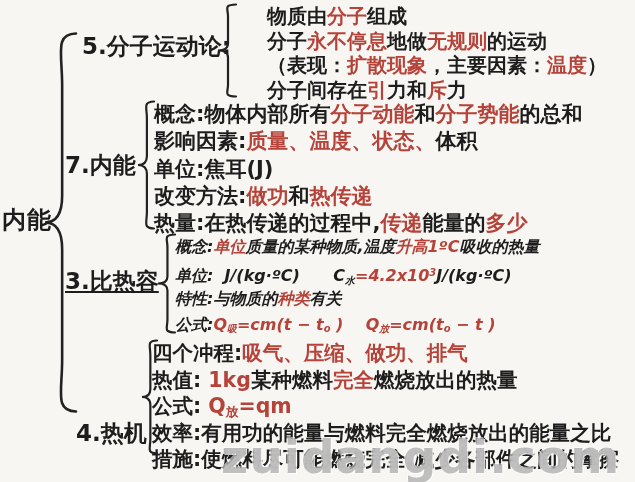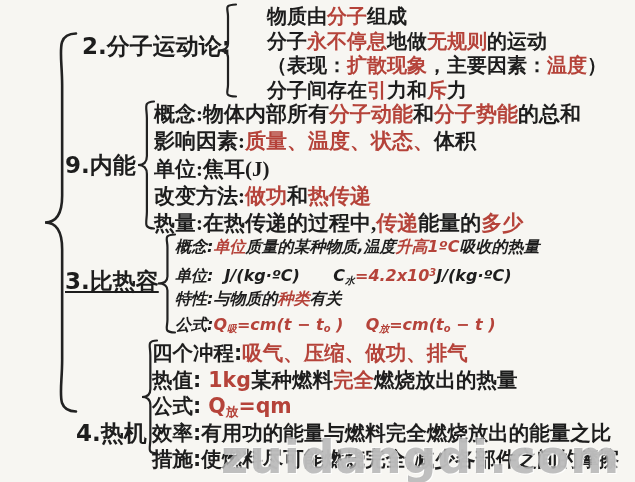--- a/index.html
+++ b/index.html
@@ -18,54 +18,55 @@
   .sb{font-size:0.62em;vertical-align:-0.22em;}
   .sp{font-size:0.62em;vertical-align:0.55em;}
   svg.brace{position:absolute;overflow:visible;}
   svg.brace path{fill:none;stroke:#222;stroke-linecap:round;}
   
   .g1 .branch-label{left:82px;top:31px;}
   .g1 .lines{left:231px;top:4px;font-size:20px;}
   .g1 .line{height:24.5px;line-height:24.5px;padding-left:36px;}
   .g2 .branch-label{left:65px;top:150px;}
   .g2 .lines{left:154px;top:101px;font-size:21px;}
-  .g2 .line{height:27.3px;line-height:27.3px;font-family:Liberation Serif, serif;}
+  .g2 .line{height:27.3px;line-height:27.3px;}
   .g3 .branch-label{left:65px;top:266px;text-decoration:underline;}
   .g3 .lines{left:175px;top:234px;font-size:16px;font-style:italic;}
   .g3 .line{height:26px;line-height:26px;}
   .g4 .branch-label{left:76px;top:390px;margin-top:28px;}
   .g4 .lines{left:152px;top:340px;font-size:20.5px;}
   .g4 .line{height:26.6px;line-height:26.6px;}
   .watermark{
     position:absolute;left:221px;top:429px;z-index:5;
     font-size:47px;font-weight:700;letter-spacing:1px;white-space:nowrap;
     color:rgba(148,148,148,0.60);
     text-shadow:1px 1px 0 rgba(255,255,255,0.85),-1px -1px 0 rgba(255,255,255,0.55);
   }
 </style>
 </head>
 <body>
 
 <div class="canvas">
 
+  <div class="root-label">内能</div>
 
   <svg class="brace" style="left:44px;top:32px" width="33" height="381">
       <path d="M 32 1.5 C 10.56 2 18.150000000000002 20.955000000000002 18.150000000000002 53.34 L 18.150000000000002 163.82999999999998 C 18.150000000000002 184.785 9.9 190.5 1 190.5 C 9.9 190.5 18.150000000000002 196.215 18.150000000000002 217.17000000000002 L 18.150000000000002 327.65999999999997 C 18.150000000000002 360.045 10.56 379 32 379.5" stroke-width="2.6"></path>
     </svg>
 
   <div class="g1">
-    <div class="branch-label">2.分子运动论:</div>
+    <div class="branch-label">5.分子运动论:</div>
     <svg class="brace" style="left:217px;top:3px" width="20" height="95">
         <path d="M 19 1.5 C 6.4 2 11 5.225 11 13.3 L 11 40.85 C 11 46.075 6 47.5 1 47.5 C 6 47.5 11 48.925 11 54.15 L 11 81.7 C 11 89.775 6.4 93 19 93.5" stroke-width="2.2"></path>
       </svg>
     <div class="lines"><div class="line"><span>物质由</span><span class="red">分子</span><span>组成</span></div><div class="line"><span>分子</span><span class="red">永不停息</span><span>地做</span><span class="red">无规则</span><span>的运动</span></div><div class="line"><span>（表现：</span><span class="red">扩散现象</span><span>，主要因素：</span><span class="red">温度</span><span>）</span></div><div class="line"><span>分子间存在</span><span class="red">引</span><span>力和</span><span class="red">斥</span><span>力</span></div></div>
   </div>
 
   <div class="g2">
-    <div class="branch-label">9.内能</div>
+    <div class="branch-label">7.内能</div>
     <svg class="brace" style="left:137px;top:100px" width="18" height="130">
         <path d="M 17 1.5 C 5.76 2 9.9 7.15 9.9 18.200000000000003 L 9.9 55.9 C 9.9 63.05 5.3999999999999995 65 1 65 C 5.3999999999999995 65 9.9 66.95 9.9 74.1 L 9.9 111.8 C 9.9 122.85 5.76 128 17 128.5" stroke-width="2.2"></path>
       </svg>
     <div class="lines"><div class="line"><span>概念:物体内部所有</span><span class="red">分子动能</span><span>和</span><span class="red">分子势能</span><span>的总和</span></div><div class="line"><span>影响因素:</span><span class="red">质量、温度、状态、</span><span>体积</span></div><div class="line"><span>单位:焦耳(J)</span></div><div class="line"><span>改变方法:</span><span class="red">做功</span><span>和</span><span class="red">热传递</span></div><div class="line"><span>热量:在热传递的过程中,</span><span class="red">传递</span><span>能量的</span><span class="red">多少</span></div></div>
   </div>
 
   <div class="g3">
     <div class="branch-label">3.比热容</div>
     <svg class="brace" style="left:157px;top:233px" width="19" height="101">
         <path d="M 18 1.5 C 6.08 2 10.450000000000001 5.555 10.450000000000001 14.14 L 10.450000000000001 43.43 C 10.450000000000001 48.985 5.7 50.5 1 50.5 C 5.7 50.5 10.450000000000001 52.015 10.450000000000001 57.57 L 10.450000000000001 86.86 C 10.450000000000001 95.445 6.08 99 18 99.5" stroke-width="2.2"></path>

